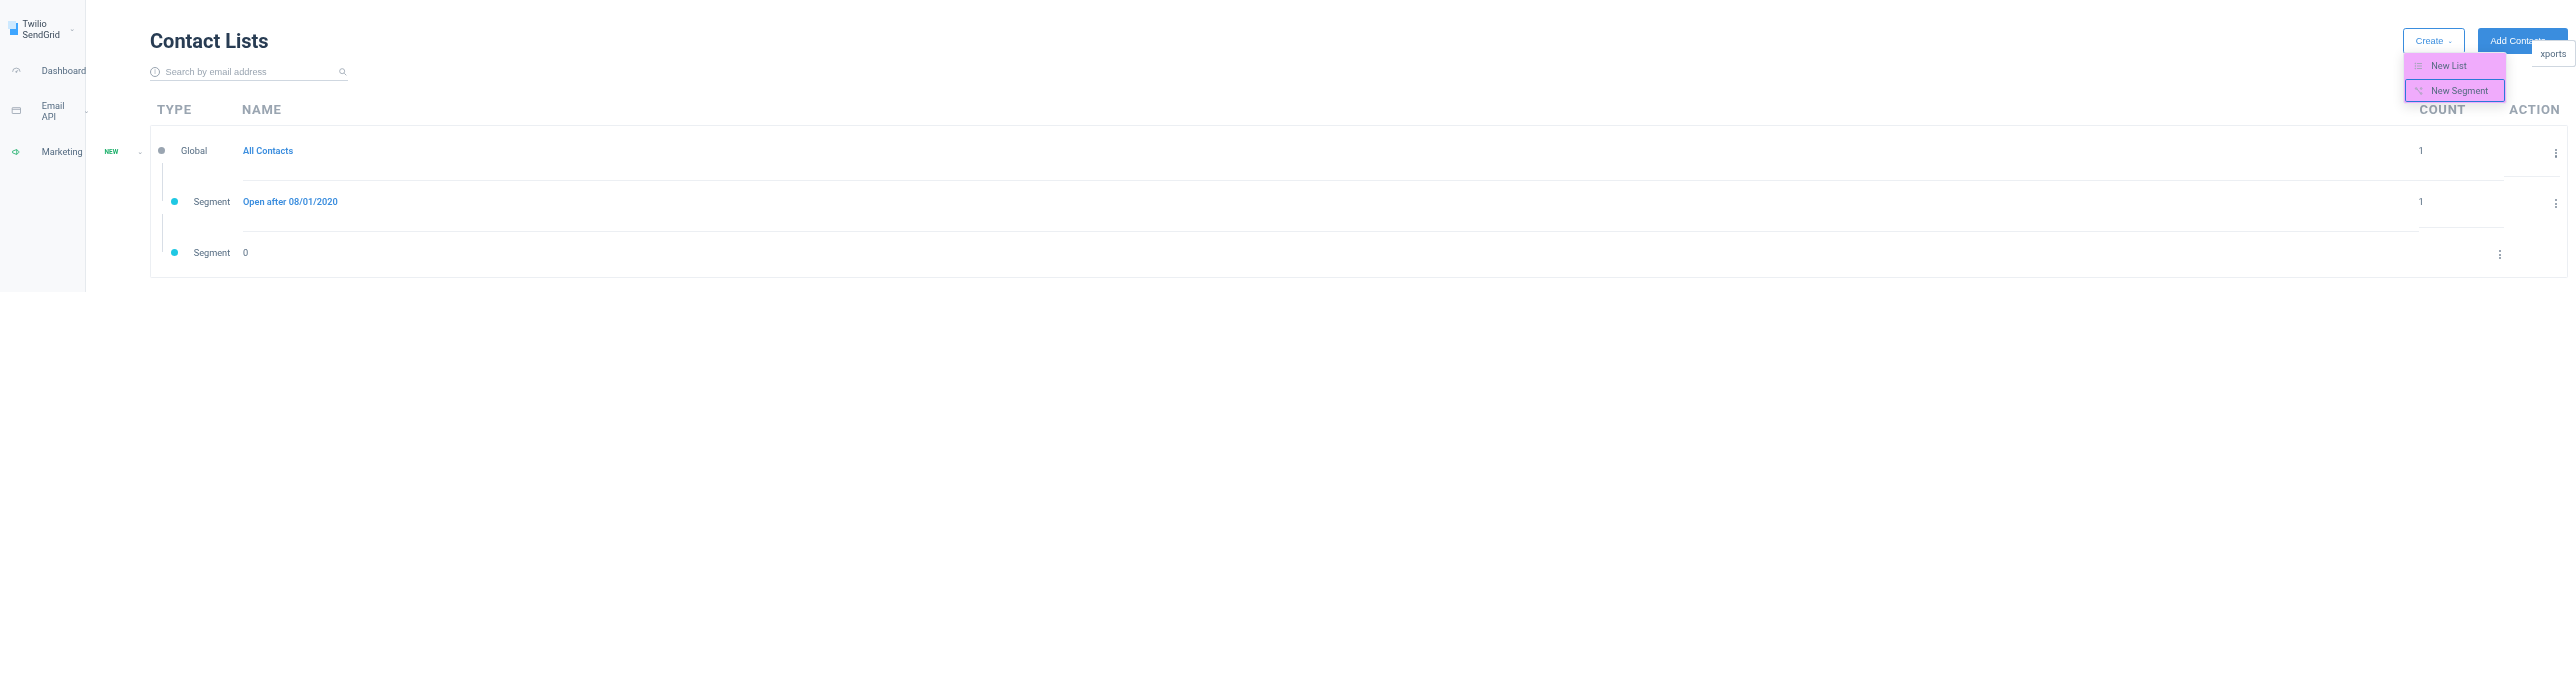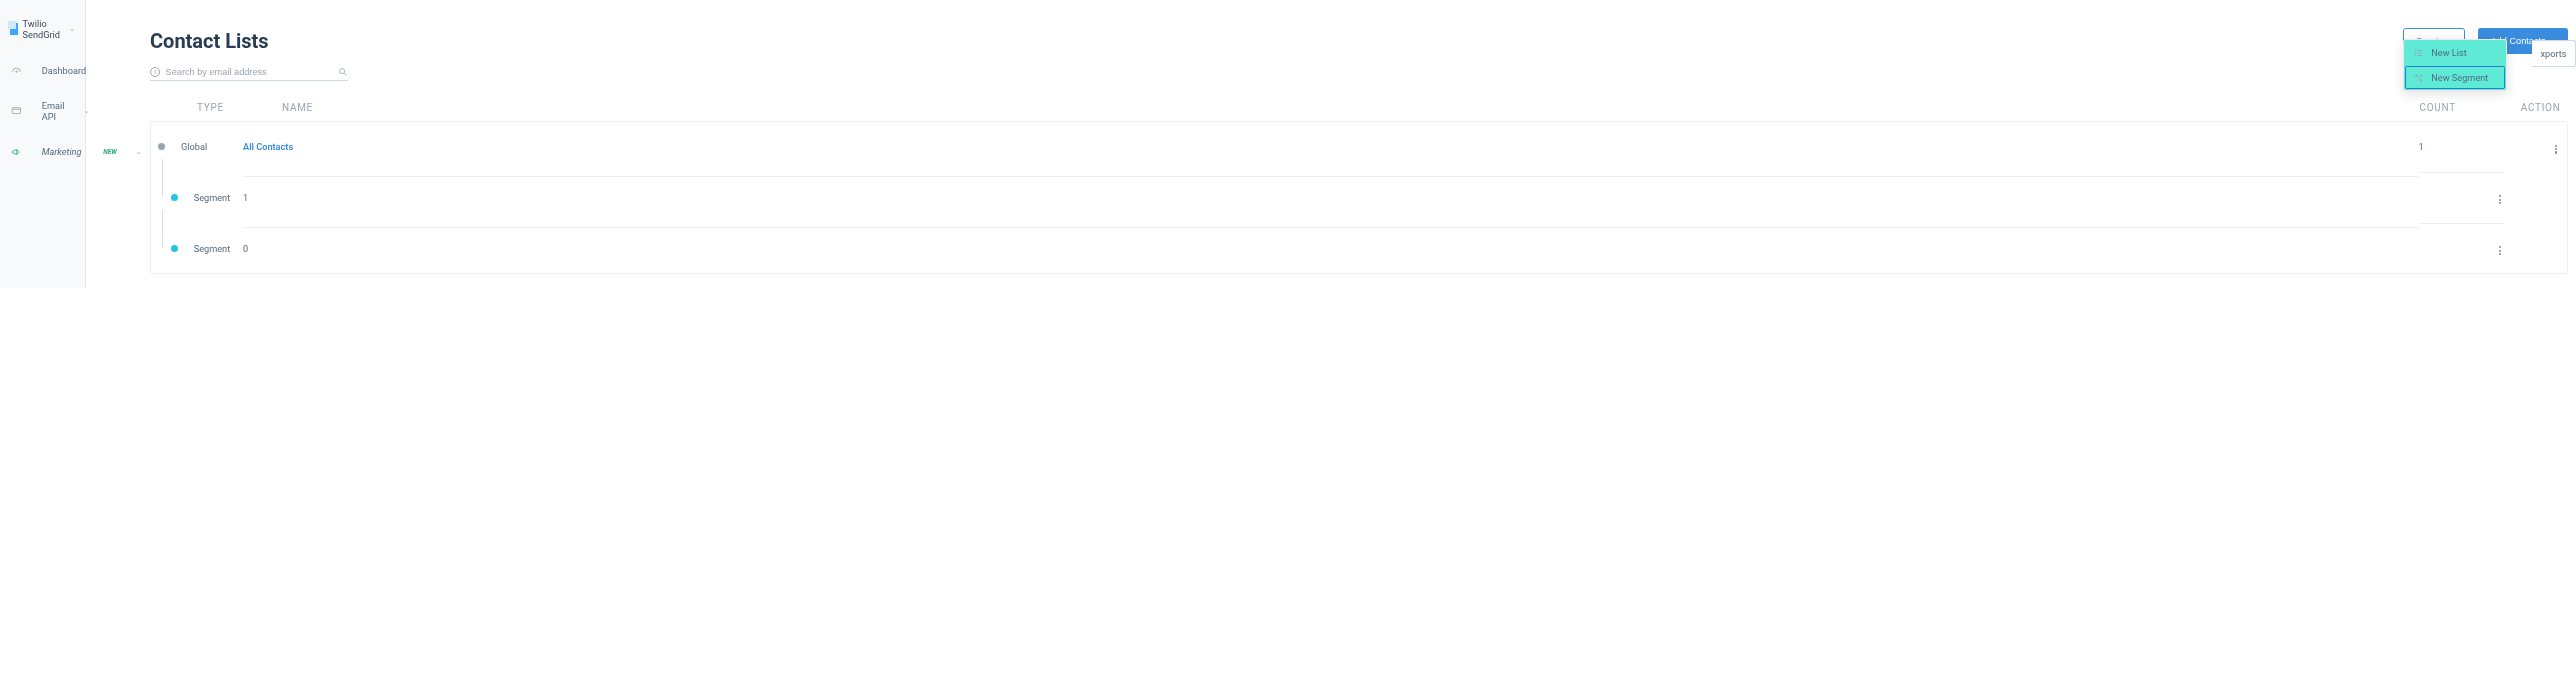--- a/index.html
+++ b/index.html
@@ -76,39 +76,39 @@
     display:flex; align-items:center; justify-content:center;
     font-size:6.4px; color:#9aa5b1; margin-right:5.6px;
   }
   .search-input {
     border:none; outline:none; flex:1; font-size:9.2px; color:#546b81;
     background:transparent;
   }
   .search-input::placeholder { color:#9aa5b1; }
   .search-icon { color:#9aa5b1; }
   .dropdown {
-    position:absolute; top:11px; left:0;
-    background:#5eead4; border:0.7px solid #e6eaee; border-radius:2.8px;
+    position:absolute; top:24px; left:0;
+    background:#f0abfc; border:0.7px solid #e6eaee; border-radius:2.8px;
     box-shadow:0 2.8px 11.3px rgba(0,0,0,.12);
     width:104px; z-index:10;
   }
   .dropdown-item {
     display:flex; align-items:center; gap:7px;
     padding:7px 8.5px; font-size:9.2px; color:#546b81; cursor:pointer;
   }
   .dropdown-item.highlight {
     outline:1.4px solid #2a7ad7; outline-offset:-2.8px; border-radius:2.8px;
   }
   .dd-icon { color:#9aa5b1; width:11.3px; display:inline-flex; }
   .table { width:100%; }
   .thead {
     display:grid;
     grid-template-columns: 85px 1fr 85px 56px;
     padding: 0 7px 8.5px 7px;
-    color:#9aa5b1; font-size:10px; letter-spacing:0.7px; font-weight:400;margin-left:40px;
+    color:#9aa5b1; font-size:13px; letter-spacing:0.7px; font-weight:700;
   }
   .thead .col-action { text-align:right; }
   .rows { border:0.7px solid #eceff3; border-radius:1.4px; }
   .row {
     display:grid;
     grid-template-columns: 85px 1fr 85px 56px;
     align-items:center;
     padding: 15.5px 7px;
   }
   .row + .row .cell-name,
@@ -169,21 +169,21 @@
           <svg viewBox="0 0 24 24" width="12.7" height="10" fill="none" stroke="#9aa5b1" stroke-width="2">
               <rect x="2" y="4" width="20" height="14" rx="1"></rect>
               <path d="M2 8h20"></path>
             </svg>
         </span>
         <span>Email API</span>
         <span class="caret">⌄</span>
       </div>
     </div>
 
-    <div class="nav-group" style="margin-bottom:7px;font-style:italic;">
+    <div class="nav-group" style="margin-bottom:7px;">
       <div class="nav-item">
         <span class="icon-box">
           <svg viewBox="0 0 24 24" width="12.7" height="10" fill="none" stroke="#1db06b" stroke-width="2">
               <path d="M3 10v4l10 4V6L3 10z"></path>
               <path d="M13 8c3 0 5 2 5 4s-2 4-5 4"></path>
             </svg>
         </span>
         <span>Marketing</span>
         <span class="badge-new">NEW</span>
         <span class="caret">⌄</span>
@@ -270,20 +270,21 @@
                 <span></span>
                 <span></span>
                 <span></span>
               </span></div>
           </div>
           <div class="row">
             <div class="type-cell indent">
               <span class="dot dot-teal"></span>
               <span>Segment</span>
             </div>
+            <div class="cell-name"><a class="name-link">Open after 08/01/2020</a></div>
             <div class="cell-count">1</div>
             <div class="cell-action"><span class="kebab">
                 <span></span>
                 <span></span>
                 <span></span>
               </span></div>
           </div>
           <div class="row">
             <div class="type-cell indent">
               <span class="dot dot-teal"></span>

